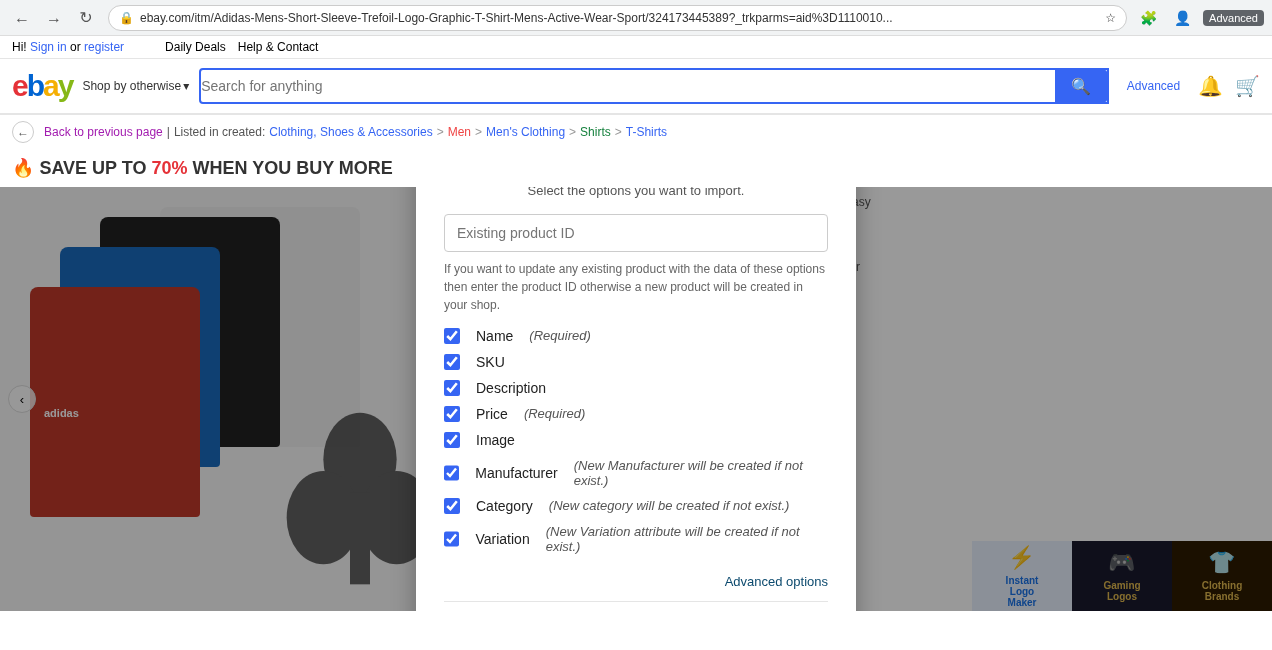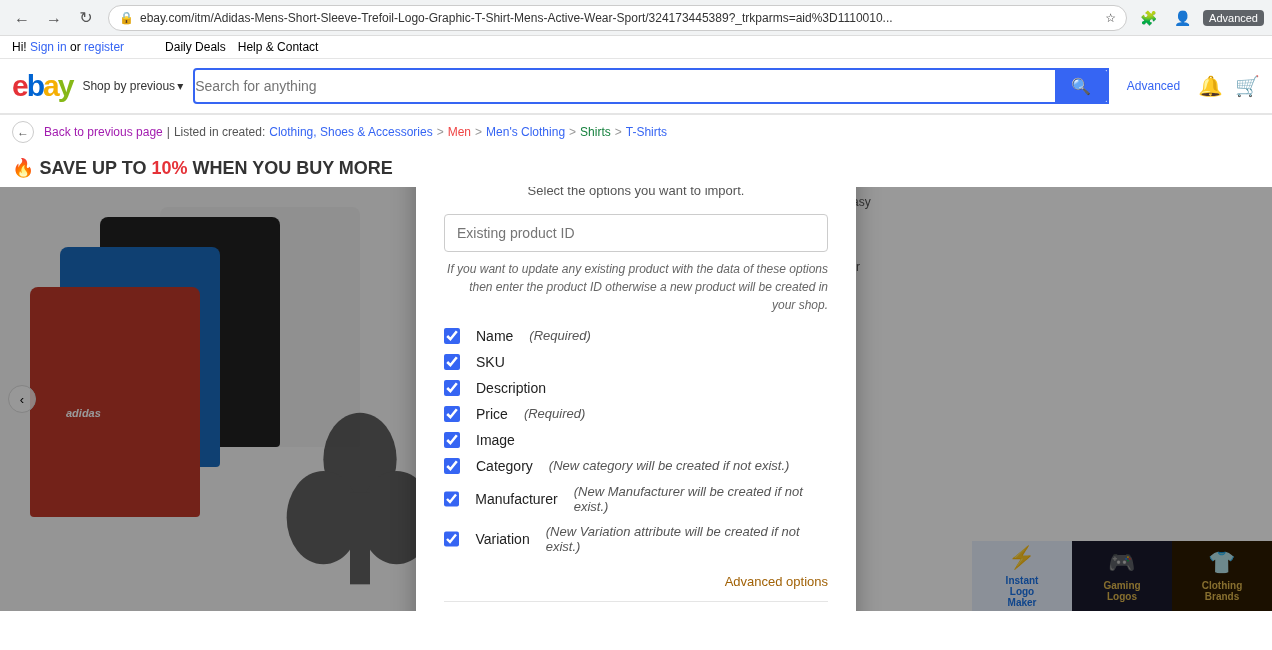--- a/index.html
+++ b/index.html
@@ -224,40 +224,38 @@
       font-size: 14px;
       color: #999;
       outline: none;
       margin-bottom: 8px;
     }
     .modal-hint {
       font-size: 12px;
       color: #666;
       line-height: 1.5;
       margin-bottom: 14px;
-      font-style: italic;
-      text-align: right;
     }
     .checkbox-row {
       display: flex;
       align-items: center;
       gap: 16px;
       margin-bottom: 10px;
       font-size: 14px;
     }
     .checkbox-row input[type="checkbox"] {
       width: 16px; height: 16px;
       accent-color: #3665f3;
       cursor: pointer;
     }
     .checkbox-row .label-main { font-weight: normal; color: #222; }
     .checkbox-row .label-note { font-style: italic; color: #555; font-size: 13px; }
     .advanced-options-link {
       text-align: right;
-      color: #a16207;
+      color: #0c4a6e;
       font-size: 13px;
       cursor: pointer;
       margin-top: 20px;
       margin-bottom: 12px;
     }
     .modal-footer {
       display: flex;
       align-items: center;
       justify-content: space-between;
       padding-top: 12px;
@@ -327,21 +325,21 @@
   <span>Hi! <a style="color:#3665f3;">Sign in</a> or <a style="color:#3665f3;">register</a></span>
   <span style="cursor:pointer;margin-left:29px;">Daily Deals</span>
   <span style="cursor:pointer;">Help &amp; Contact</span>
 </div>
 
 <div class="ebay-header">
   <div class="ebay-logo">
     <span>e</span><span>b</span><span>a</span><span>y</span>
   </div>
   <div class="shop-by">
-    <span>Shop by previous</span>
+    <span>Shop by otherwise</span>
     <span>▾</span>
   </div>
   <div class="search-bar">
     <input class="search-input" type="text" placeholder="Search for anything" style="">
     <button class="search-btn">🔍</button>
   </div>
   <span class="advanced-link">Advanced</span>
   <div class="header-icons">
     <span class="header-icon">🔔</span>
     <span class="header-icon">🛒</span>
@@ -359,38 +357,38 @@
   <span class="sep">&gt;</span>
   <a style="color:#3665f3;">Men's Clothing</a>
   <span class="sep">&gt;</span>
   <a style="color:#15803d;">Shirts</a>
   <span class="sep">&gt;</span>
   <a style="color:#3665f3;">T-Shirts</a>
 </div>
 
 <div class="save-banner">
   <span>🔥</span>
-  <span>SAVE UP TO </span><span class="pct">10%</span><span> WHEN YOU BUY MORE</span>
+  <span>SAVE UP TO </span><span class="pct">70%</span><span> WHEN YOU BUY MORE</span>
 </div>
 
 <div class="main-content">
 
   <div class="product-images">
 
     <div class="tshirt-collage">
 
       <div style="position:absolute; top:20px; left:160px; width:200px; height:240px; background:#f0f0f0; border-radius:8px 8px 4px 4px; z-index:1;"></div>
 
       <div style="position:absolute; top:30px; left:100px; width:180px; height:230px; background:#222; border-radius:8px 8px 4px 4px; z-index:2;"></div>
 
       <div style="position:absolute; top:60px; left:60px; width:160px; height:220px; background:#1a6bbf; border-radius:8px 8px 4px 4px; z-index:3;"></div>
 
       <div style="position:absolute; top:100px; left:30px; width:170px; height:230px; background:#c0392b; border-radius:8px 8px 4px 4px; z-index:4;"></div>
 
-      <div style="position:absolute; top:220px; left:66px; z-index:5; color:white; font-size:11px; font-weight:bold; font-style:italic;">adidas</div>
+      <div style="position:absolute; top:220px; left:44px; z-index:5; color:white; font-size:11px; font-weight:bold; ">adidas</div>
 
       <div style="position:absolute; bottom:10px; right:20px; width:200px; height:200px; z-index:2; opacity:0.7;">
         <svg viewBox="0 0 100 120" width="200" height="200">
           <g fill="#222">
             <ellipse cx="50" cy="35" rx="22" ry="28"></ellipse>
             <ellipse cx="28" cy="70" rx="22" ry="28"></ellipse>
             <ellipse cx="72" cy="70" rx="22" ry="28"></ellipse>
             <rect x="44" y="55" width="12" height="55"></rect>
           </g>
         </svg>
@@ -484,27 +482,27 @@
         <input type="checkbox" checked="" style="">
         <span class="label-main">Price</span>
         <span class="label-note">(Required)</span>
       </div>
       <div class="checkbox-row">
         <input type="checkbox" checked="" style="">
         <span class="label-main">Image</span>
       </div>
       <div class="checkbox-row">
         <input type="checkbox" checked="" style="">
+        <span class="label-main">Manufacturer</span>
+        <span class="label-note">(New Manufacturer will be created if not exist.)</span>
+      </div>
+      <div class="checkbox-row">
+        <input type="checkbox" checked="" style="">
         <span class="label-main">Category</span>
         <span class="label-note">(New category will be created if not exist.)</span>
-      </div>
-      <div class="checkbox-row">
-        <input type="checkbox" checked="" style="">
-        <span class="label-main">Manufacturer</span>
-        <span class="label-note">(New Manufacturer will be created if not exist.)</span>
       </div>
       <div class="checkbox-row">
         <input type="checkbox" checked="" style="">
         <span class="label-main">Variation</span>
         <span class="label-note">(New Variation attribute will be created if not exist.)</span>
       </div>
 
       <div class="advanced-options-link">Advanced options</div>
 
       <div class="modal-footer">

